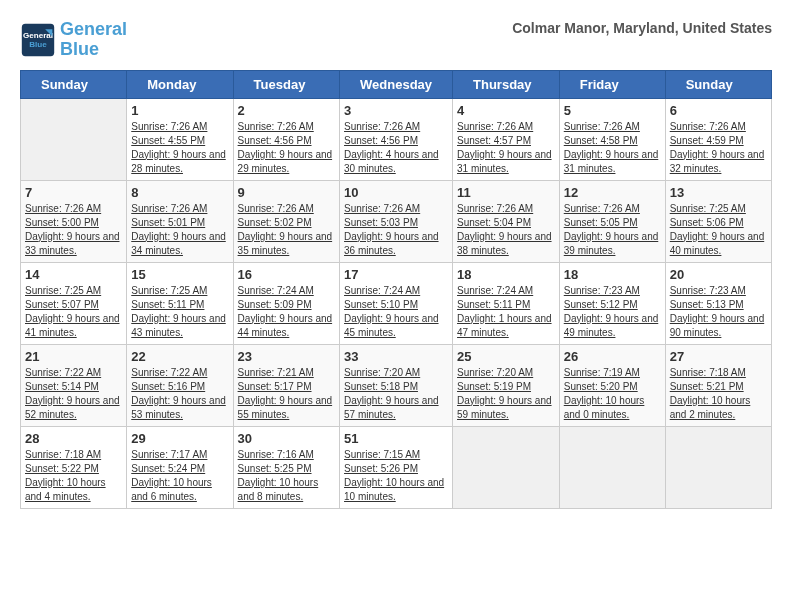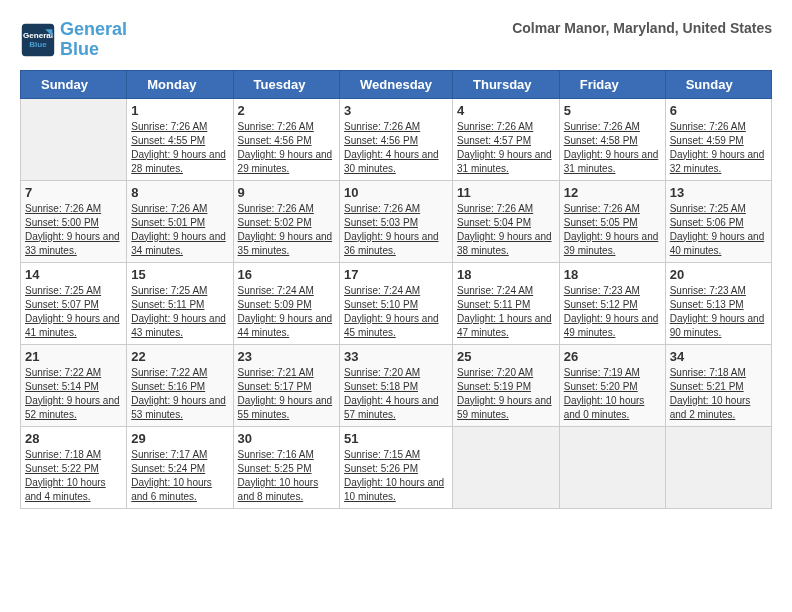--- a/index.html
+++ b/index.html
@@ -316,41 +316,41 @@
           <span>Sunrise: 7:21 AM</span><br>
           <span>Sunset: 5:17 PM</span><br>
           <span>Daylight: 9 hours and 55 minutes.</span>
         </div>
         </td>
         <td>
           <span class="day-num">33</span>
         <div class="cell-info">
           <span>Sunrise: 7:20 AM</span><br>
           <span>Sunset: 5:18 PM</span><br>
-          <span>Daylight: 4 hours and 57 minutes.</span>
+          <span>Daylight: 9 hours and 57 minutes.</span>
         </div>
         </td>
         <td>
           <span class="day-num">25</span>
         <div class="cell-info">
           <span>Sunrise: 7:20 AM</span><br>
           <span>Sunset: 5:19 PM</span><br>
           <span>Daylight: 9 hours and 59 minutes.</span>
         </div>
         </td>
         <td>
           <span class="day-num">26</span>
         <div class="cell-info">
           <span>Sunrise: 7:19 AM</span><br>
           <span>Sunset: 5:20 PM</span><br>
           <span>Daylight: 10 hours and 0 minutes.</span>
         </div>
         </td>
         <td>
-          <span class="day-num">34</span>
+          <span class="day-num">27</span>
         <div class="cell-info">
           <span>Sunrise: 7:18 AM</span><br>
           <span>Sunset: 5:21 PM</span><br>
           <span>Daylight: 10 hours and 2 minutes.</span>
         </div>
         </td>
       </tr>
       <tr>
         <td>
           <span class="day-num">28</span>

